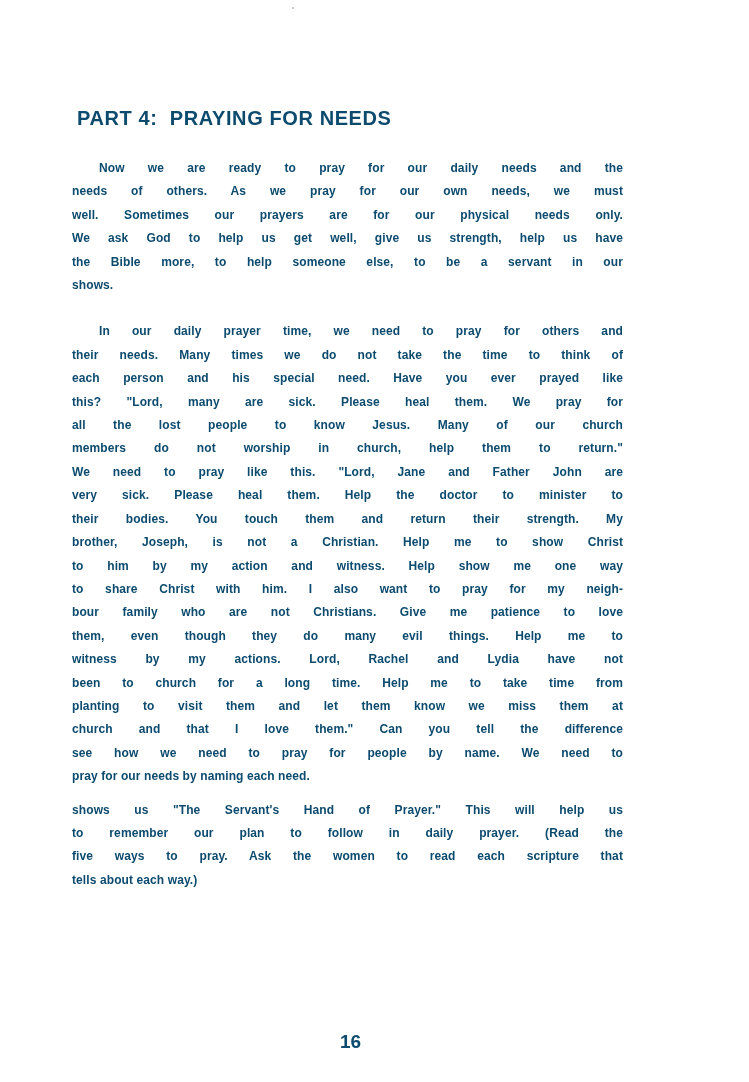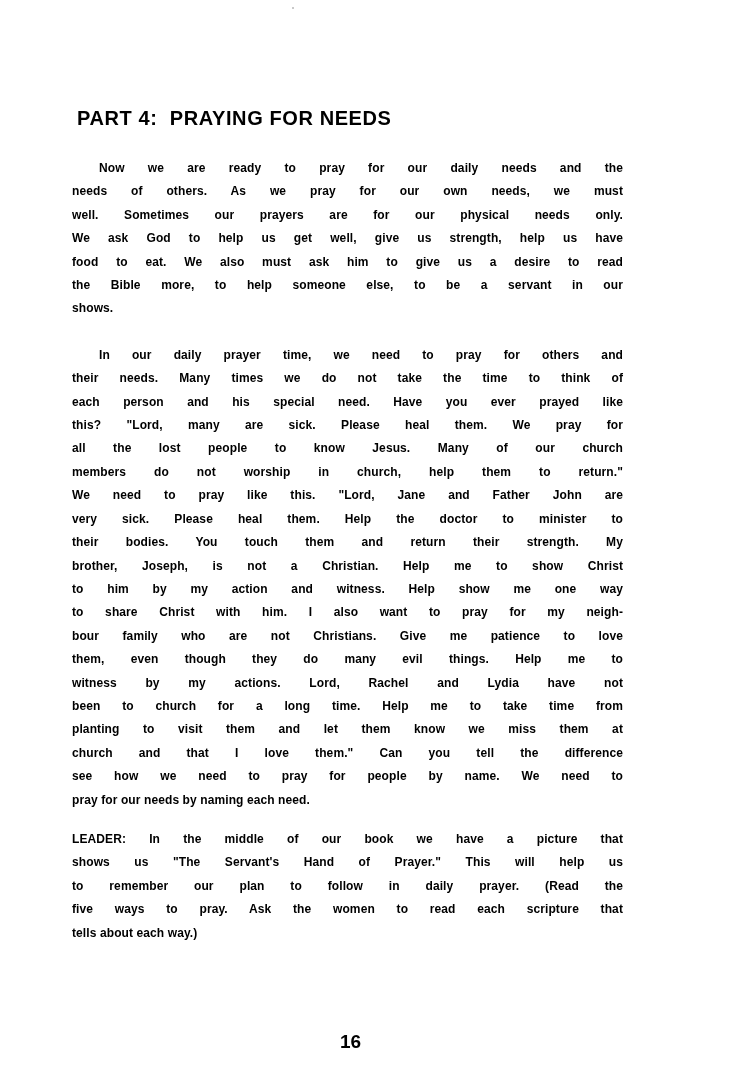--- a/index.html
+++ b/index.html
@@ -6,21 +6,21 @@
     margin: 0;
     padding: 0;
     background: #ffffff;
   }
   .page {
     position: relative;
     width: 749px;
     height: 1082px;
     background: #ffffff;
     font-family: "Liberation Sans", sans-serif;
-    color: #000000;
+    color: #0c4a6e;
     overflow: hidden;
   }
   .heading {
     position: absolute;
     left: 77px;
     top: 107px;
     font-size: 20px;
     font-weight: 700;
     letter-spacing: 0.6px;
     white-space: pre;
@@ -29,21 +29,21 @@
     position: absolute;
     left: 72px;
     top: 157px;
     width: 551px;
     font-size: 12px;
     font-weight: 700;
     line-height: 23.4px;
     letter-spacing: 0.1px;
   }
   .paragraph { margin: 0 0 23px 0; }
-  .paragraph:nth-child(2) { margin-bottom: 16px; }
+  .paragraph:nth-child(2) { margin-bottom: 10px; }
   .paragraph:last-child { margin-bottom: 0; }
   .line {
     text-align: justify;
     text-align-last: justify;
   }
   .line.last { text-align-last: left; }
   .line.first-indent { text-indent: 27px; }
   .page-number {
     position: absolute;
     top: 1031px;
@@ -67,21 +67,20 @@
 
 <div class="page">
   <div class="scan-speck"></div>
   <div class="heading">PART 4:  PRAYING FOR NEEDS</div>
   <div class="text-column">
       <div class="paragraph">
         <div class="line first-indent">Now we are ready to pray for our daily needs and the</div>
         <div class="line">needs of others. As we pray for our own needs, we must</div>
         <div class="line">well. Sometimes our prayers are for our physical needs only.</div>
         <div class="line">We ask God to help us get well, give us strength, help us have</div>
-        <div class="line">food to eat. We also must ask him to give us a desire to read</div>
         <div class="line">the Bible more, to help someone else, to be a servant in our</div>
         <div class="line last">shows.</div>
       </div>
       <div class="paragraph">
         <div class="line first-indent">In our daily prayer time, we need to pray for others and</div>
         <div class="line">their needs. Many times we do not take the time to think of</div>
         <div class="line">each person and his special need. Have you ever prayed like</div>
         <div class="line">this? "Lord, many are sick. Please heal them. We pray for</div>
         <div class="line">all the lost people to know Jesus. Many of our church</div>
         <div class="line">members do not worship in church, help them to return."</div>
@@ -94,21 +93,20 @@
         <div class="line">bour family who are not Christians. Give me patience to love</div>
         <div class="line">them, even though they do many evil things. Help me to</div>
         <div class="line">witness by my actions. Lord, Rachel and Lydia have not</div>
         <div class="line">been to church for a long time. Help me to take time from</div>
         <div class="line">planting to visit them and let them know we miss them at</div>
         <div class="line">church and that I love them." Can you tell the difference</div>
         <div class="line">see how we need to pray for people by name. We need to</div>
         <div class="line last">pray for our needs by naming each need.</div>
       </div>
       <div class="paragraph">
-        <div class="line">LEADER: In the middle of our book we have a picture that</div>
         <div class="line">shows us "The Servant's Hand of Prayer." This will help us</div>
         <div class="line">to remember our plan to follow in daily prayer. (Read the</div>
         <div class="line">five ways to pray. Ask the women to read each scripture that</div>
         <div class="line last">tells about each way.)</div>
       </div>
     </div>
   <div class="page-number">16</div>
 </div>
 
 </body></html>

